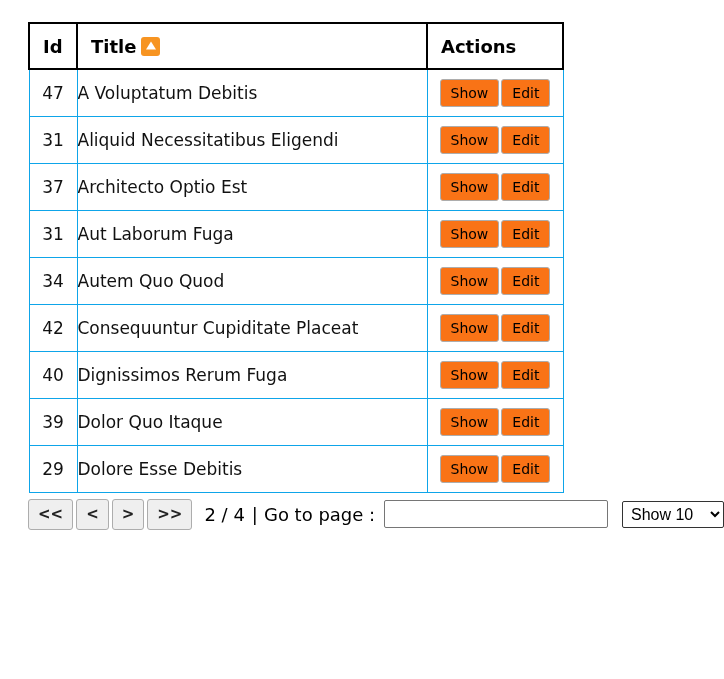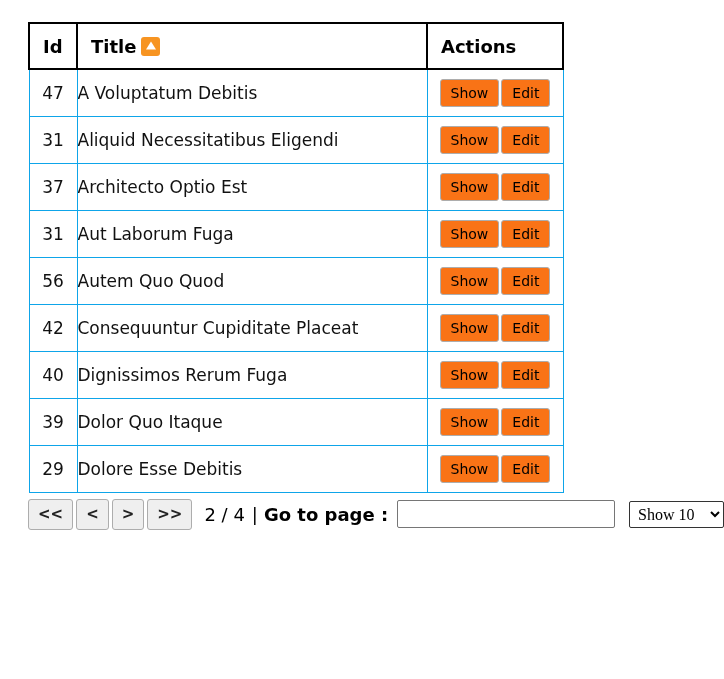--- a/index.html
+++ b/index.html
@@ -132,39 +132,39 @@
     font-weight: normal;
     margin-left: 12px;
     font-size: 18px;
   }
   .pager-sep {
     font-weight: normal;
     margin-left: 7px;
     font-size: 18px;
   }
   .pager-label {
-    font-weight: bold;
+    font-weight: normal;
     margin-left: 6px;
     font-size: 18px;
   }
   .page-input {
     margin-left: 9px;
     width: 228px;
     height: 22px;
     font-family: "DejaVu Sans", "Liberation Sans", sans-serif;
     font-size: 15px;
     border: 1px solid #767676;
     border-radius: 2px;
     padding: 2px 4px;
     box-sizing: content-box;
     background: #fff;
   }
   .per-page {
     margin-left: 14px;
-    font-family: Liberation Serif, serif;
+    font-family: Liberation Sans, sans-serif;
     font-size: 16px;
     border: 1px solid #333333;
     border-radius: 2px;
     background: #ffffff;
     color: #000;
     padding: 3px 4px;
   }
 </style>
 </head>
 <body>
@@ -206,21 +206,21 @@
           <td class="cell-id">37</td>
           <td class="cell-title">Architecto Optio Est</td>
           <td class="cell-actions"><button class="btn">Show</button><button class="btn">Edit</button></td>
         </tr>
         <tr>
           <td class="cell-id">31</td>
           <td class="cell-title">Aut Laborum Fuga</td>
           <td class="cell-actions"><button class="btn">Show</button><button class="btn">Edit</button></td>
         </tr>
         <tr>
-          <td class="cell-id">56</td>
+          <td class="cell-id">34</td>
           <td class="cell-title">Autem Quo Quod</td>
           <td class="cell-actions"><button class="btn">Show</button><button class="btn">Edit</button></td>
         </tr>
         <tr>
           <td class="cell-id">42</td>
           <td class="cell-title">Consequuntur Cupiditate Placeat</td>
           <td class="cell-actions"><button class="btn">Show</button><button class="btn">Edit</button></td>
         </tr>
         <tr>
           <td class="cell-id">40</td>

